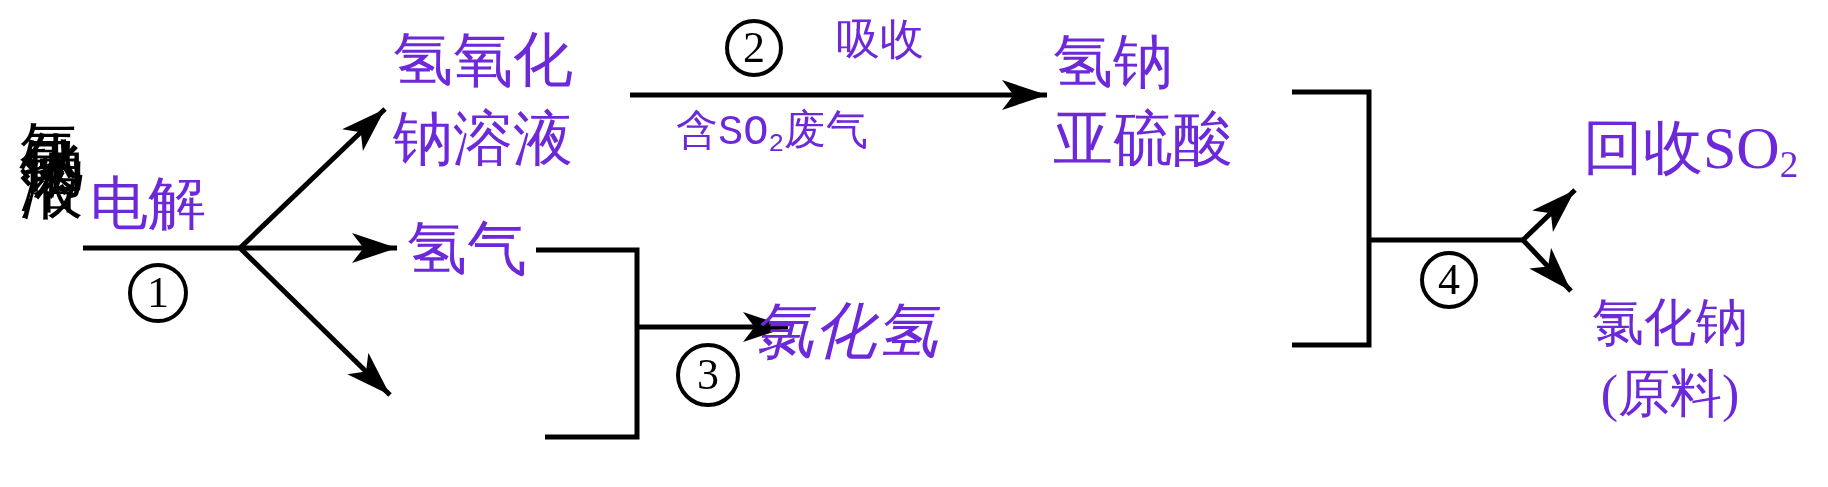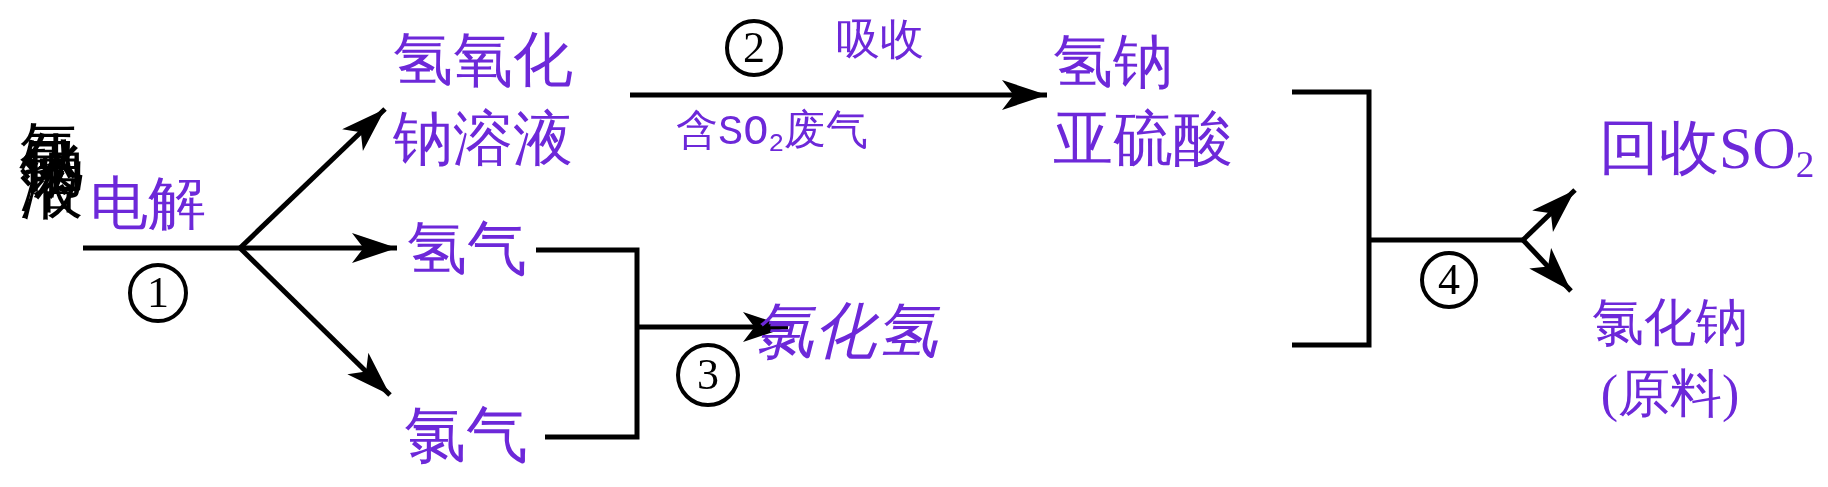--- a/index.html
+++ b/index.html
@@ -105,33 +105,32 @@
     <span>含SO</span><sub class="chem">2</sub><span>废气</span>
   </div>
 
   <div class="label twoline" style="left:1053px; top:24px; font-size:60px; line-height:77px;">
     <div>氢钠</div>
     <div>亚硫酸</div>
   </div>
 
   <div class="label" style="left:407px; top:217px; font-size:60px;">氢气</div>
 
-  <div class="label" style="left:404px; top:402px; font-size:62px;">氯气</div>
 
   <div class="circ" style="left:676px; top:343px; width:64px; height:64px;">
     <span>3</span>
   </div>
 
   <div class="label" style="left:752px; top:298px; font-size:62px;font-style:italic;">氯化氢</div>
 
   <div class="circ" style="left:1420px; top:251px; width:58px; height:58px;">
     <span>4</span>
   </div>
 
-  <div class="label" style="left:1583px; top:116px; font-size:60px;margin-left:16px;">
+  <div class="label" style="left:1583px; top:116px; font-size:60px;">
     <span>回收SO</span><sub class="chem">2</sub>
   </div>
 
   <div class="label twoline center" style="left:1565px; top:287px; width:210px; font-size:52px; line-height:71px;">
     <div>氯化钠</div>
     <div>(原料)</div>
   </div>
 
 </div>
 

